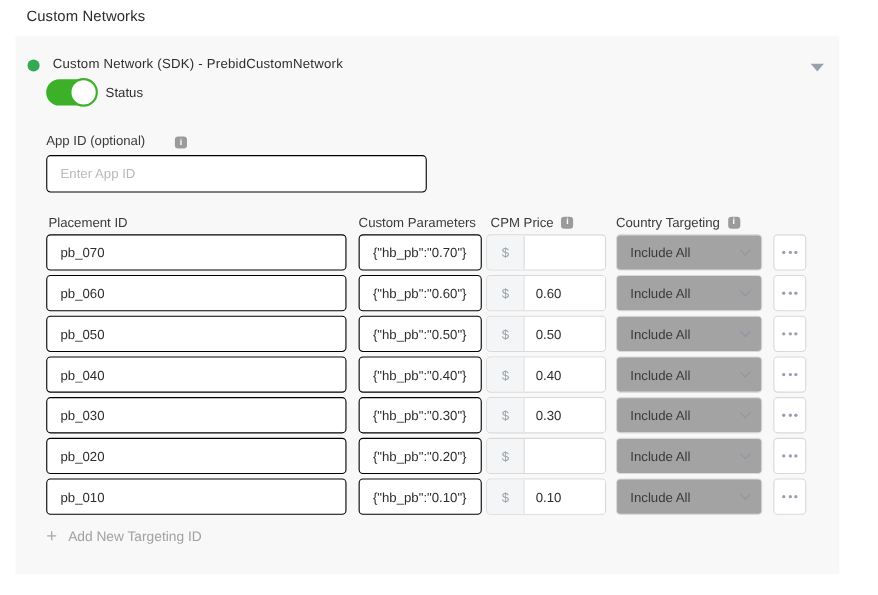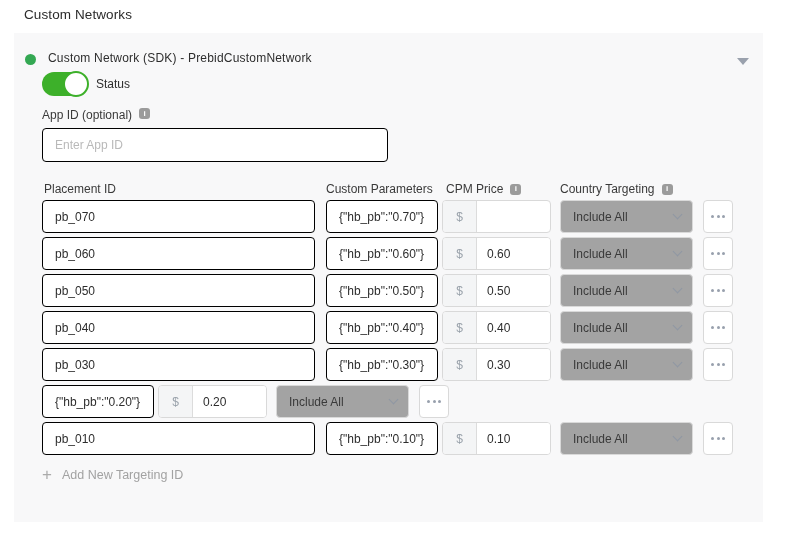--- a/index.html
+++ b/index.html
@@ -76,26 +76,27 @@
     right: -2px; top: -1px;
     width: 22px; height: 22px;
     background: #ffffff;
     border: 2px solid var(--toggle-green, #3db02a);
     border-radius: 50%;
     box-sizing: content-box;
   }
   .status-label { margin-left: 9px; font-size: 12px; color: #2e2e2e; }
 
   .field-label-row {
-    margin-top: 11px;
-    display: flex;
-    align-items: flex-start;
+    margin-top: 24px;
+    display: flex;
+    align-items: flex-end;
     font-size: 12px;
     color: #3a3a3a;
     height: 14px;
+    gap: 20px;
   }
   .info-icon {
     display: inline-flex;
     align-items: center;
     justify-content: center;
     width: 11px; height: 11px;
     margin-left: 7px;
     border-radius: 3px;
     background: #9b9b9b;
     color: #ffffff;
@@ -359,24 +360,24 @@
       <span class="chevron-down"></span>
     </div>
     <button class="more-btn w-more">
       <span class="d"></span>
       <span class="d"></span>
       <span class="d"></span>
     </button>
   </div>
 
   <div class="prow">
+    <input class="inp w-place" type="text" value="pb_020" style="">
     <input class="inp w-params" type="text" value="{&quot;hb_pb&quot;:&quot;0.20&quot;}" style="">
     <div class="cpm-group w-cpm">
       <span class="currency-box">$</span>
-      <input class="cpm-input" type="text" value="0.20" style="">
     </div>
     <div class="dropdown w-country">
       <span>Include All</span>
       <span class="chevron-down"></span>
     </div>
     <button class="more-btn w-more">
       <span class="d"></span>
       <span class="d"></span>
       <span class="d"></span>
     </button>

